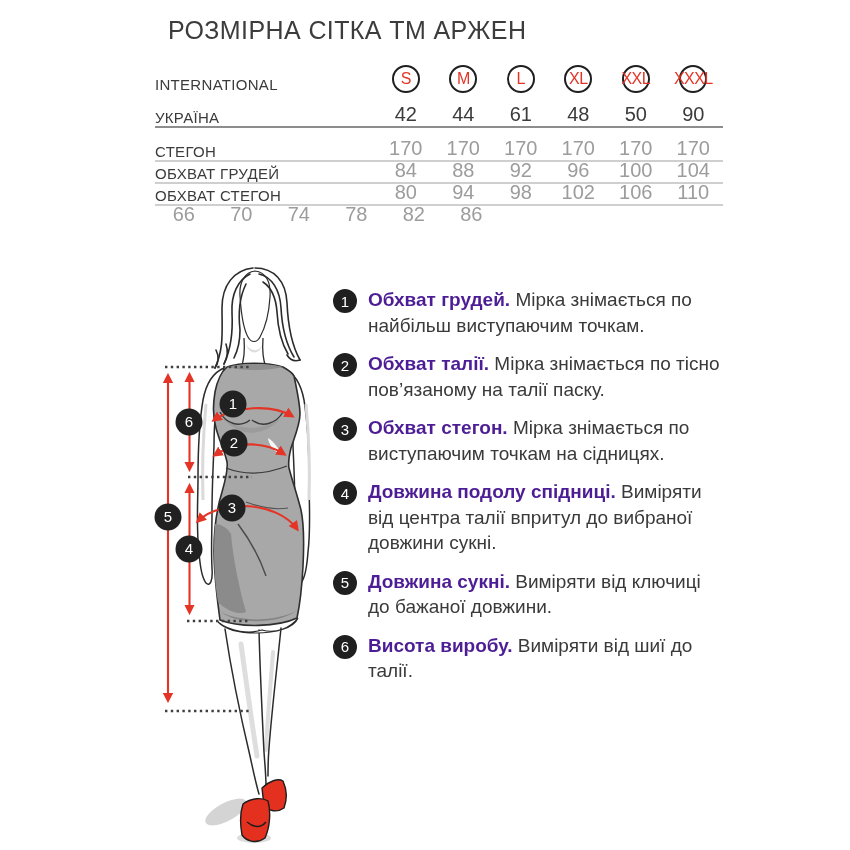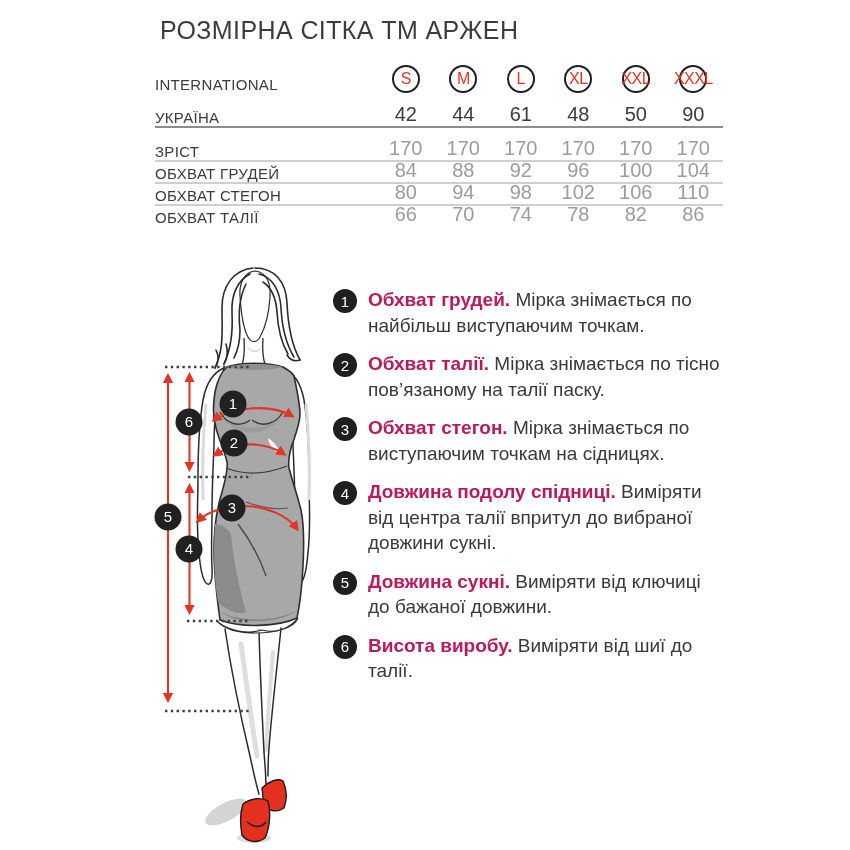--- a/index.html
+++ b/index.html
@@ -7,21 +7,21 @@
     --ink:#3b3b3b;
     --gray-val:#9c9c9c;
     --line-dark:#8d8d8d;
     --line-light:#cfcfcf;
   }
   *{box-sizing:border-box;margin:0;padding:0}
   html,body{background:#fff}
   body{font-family:"Liberation Sans", sans-serif;}
   .page{position:relative;width:850px;height:850px;background:#fff;overflow:hidden}
 
-  .title{position:absolute;left:160px;top:16px;font-size:25px;color:#3c3c3c;letter-spacing:.4px;white-space:nowrap}
+  .title{position:absolute;left:168px;top:16px;font-size:25px;color:#3c3c3c;letter-spacing:.4px;white-space:nowrap}
 
   .table{position:absolute;left:155px;top:50px;width:568px}
   .trow{display:flex;align-items:flex-end}
   .tlabel{flex:0 0 222px;font-size:15px;color:var(--ink);letter-spacing:.3px;white-space:nowrap}
   .tcell{flex:0 0 57.5px;text-align:center;font-size:20px;color:var(--gray-val)}
   .r-int{height:43px}
   .r-ukr{height:33px}
   .r-ukr .tcell{color:var(--ink)}
   .r-zrist{height:34px;border-top:2px solid var(--line-dark)}
   .r-g{height:22px;border-top:2px solid var(--line-light)}
@@ -29,21 +29,21 @@
     width:28px;height:28px;border:2px solid #1f1f1f;border-radius:50%;
     color:var(--red);font-size:16px;letter-spacing:-.6px;white-space:nowrap;overflow:visible}
 
   .figure{position:absolute;left:140px;top:262px;width:215px;height:588px}
 
   .legend{position:absolute;left:333px;top:287px;width:392px}
   .litem{display:flex;gap:11px;margin-bottom:13px;align-items:flex-start}
   .lnum{flex:0 0 24px;width:24px;height:24px;border-radius:50%;background:#1f1f1f;color:#fff;
     font-size:15px;display:flex;align-items:center;justify-content:center;margin-top:2px}
   .ltext{font-size:19px;line-height:25.5px;color:#3a3a3a;max-width:352px}
-  .ltext b{color:#be185d}
+  .ltext b{color:#4c1d95}
 </style>
 </head>
 <body>
 
 <div class="page">
 
   <div class="title">РОЗМІРНА СІТКА ТМ АРЖЕН</div>
 
   <div class="table">
     <div class="trow r-int">
@@ -58,21 +58,21 @@
     <div class="trow r-ukr">
       <div class="tlabel">УКРАЇНА</div>
       <div class="tcell">42</div>
       <div class="tcell">44</div>
       <div class="tcell">61</div>
       <div class="tcell">48</div>
       <div class="tcell">50</div>
       <div class="tcell">90</div>
     </div>
     <div class="trow r-zrist">
-      <div class="tlabel">ЗРІСТ</div>
+      <div class="tlabel">СТЕГОН</div>
       <div class="tcell">170</div>
       <div class="tcell">170</div>
       <div class="tcell">170</div>
       <div class="tcell">170</div>
       <div class="tcell">170</div>
       <div class="tcell">170</div>
     </div>
     <div class="trow r-g">
       <div class="tlabel">ОБХВАТ ГРУДЕЙ</div>
       <div class="tcell">84</div>
@@ -85,21 +85,20 @@
     <div class="trow r-g">
       <div class="tlabel">ОБХВАТ СТЕГОН</div>
       <div class="tcell">80</div>
       <div class="tcell">94</div>
       <div class="tcell">98</div>
       <div class="tcell">102</div>
       <div class="tcell">106</div>
       <div class="tcell">110</div>
     </div>
     <div class="trow r-g">
-      <div class="tlabel">ОБХВАТ ТАЛІЇ</div>
       <div class="tcell">66</div>
       <div class="tcell">70</div>
       <div class="tcell">74</div>
       <div class="tcell">78</div>
       <div class="tcell">82</div>
       <div class="tcell">86</div>
     </div>
   </div>
 
   <svg class="figure" viewBox="140 262 215 588" xmlns="http://www.w3.org/2000/svg">

